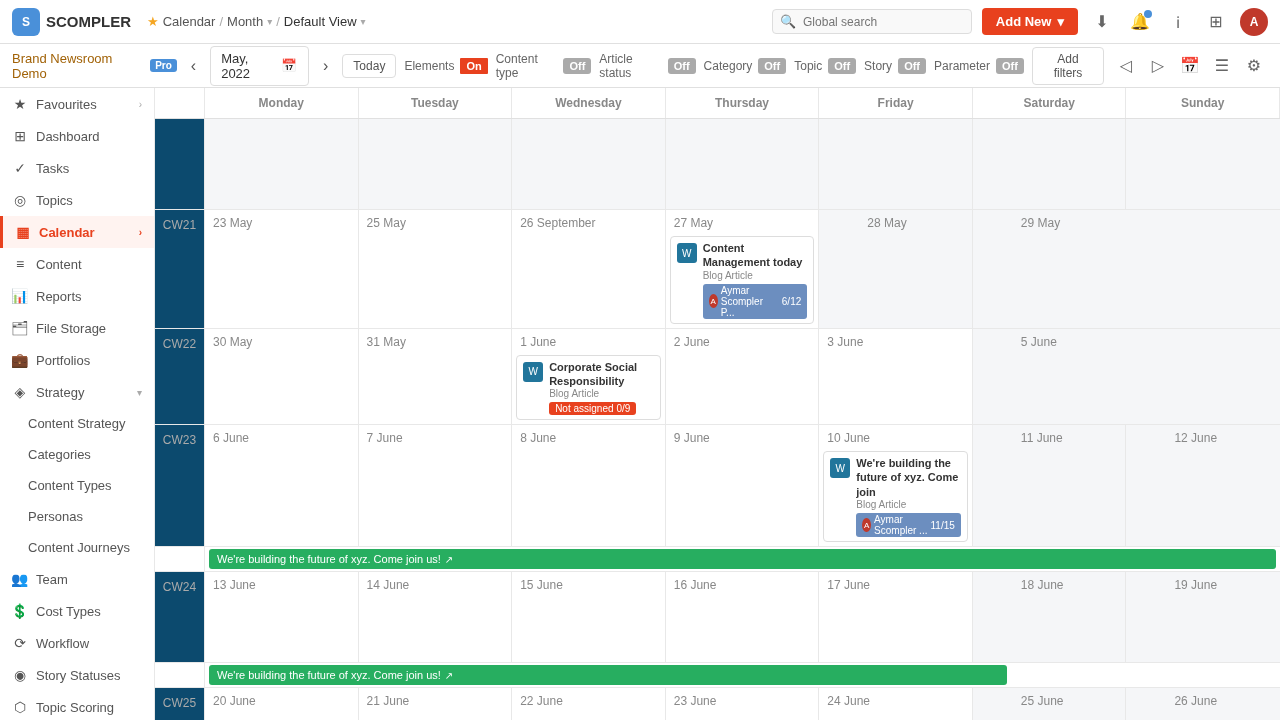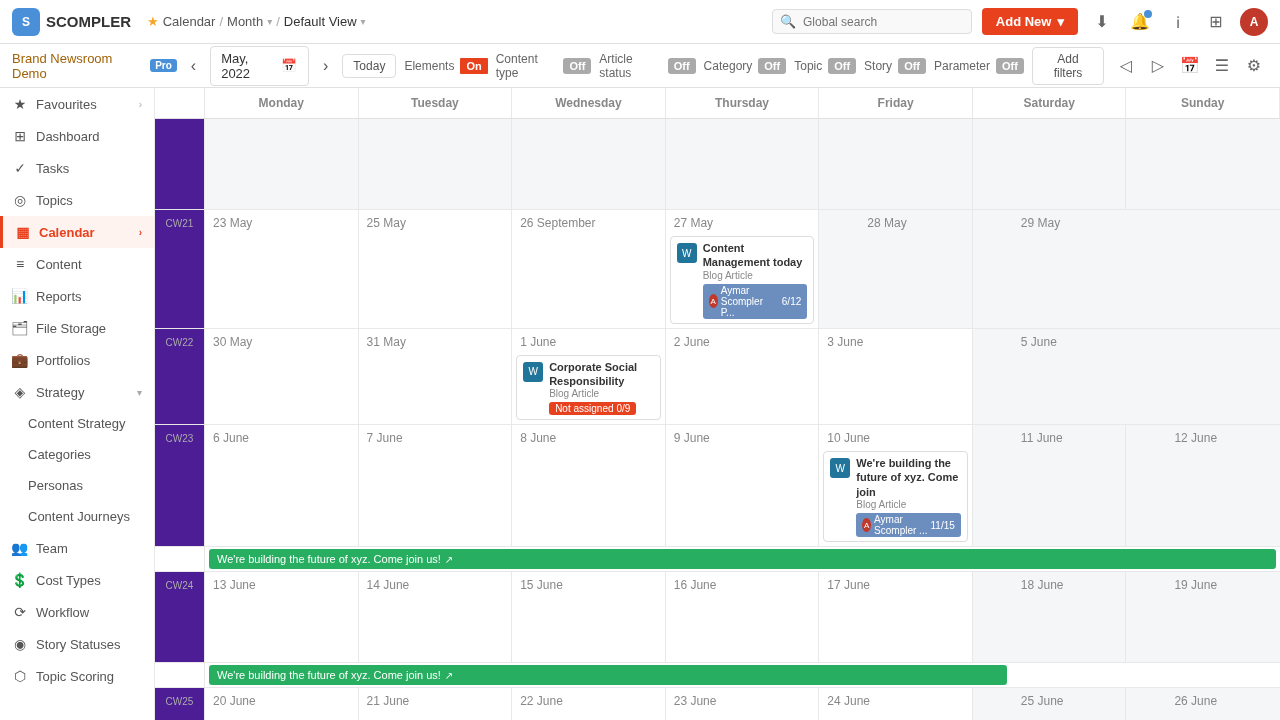--- a/index.html
+++ b/index.html
@@ -49,21 +49,21 @@
     .sidebar-arrow { margin-left: auto; font-size: 10px; color: #aaa; }
     .sidebar-sub { padding-left: 28px; }
 
     
     .calendar-area { flex: 1; overflow-y: auto; background: #f5f6f8; }
     .cal-header { display: grid; grid-template-columns: 50px repeat(7, 1fr); background: #fff; border-bottom: 1px solid #e0e0e0; position: sticky; top: 0; z-index: 10; }
     .cal-day-header { padding: 8px 10px; font-size: 12px; color: #888; font-weight: 600; text-align: center; border-right: 1px solid #e8e8e8; }
     .cal-day-header:first-child { border-right: 1px solid #e8e8e8; }
 
     .cal-row { display: grid; grid-template-columns: 50px repeat(7, 1fr); border-bottom: 1px solid #e8e8e8; }
-    .cal-week-label { font-size: 10px; color: #aaa; padding: 6px 4px; text-align: center; background: #4c1d95; border-right: 1px solid #e8e8e8; display: flex; flex-direction: column; align-items: center; justify-content: flex-start; padding-top: 8px; }
+    .cal-week-label { font-size: 12px; color: #aaa; padding: 6px 4px; text-align: center; background: #0c4a6e; border-right: 1px solid #e8e8e8; display: flex; flex-direction: column; align-items: center; justify-content: flex-start; padding-top: 8px; }
     .cal-cell { background: #fff; border-right: 1px solid #e8e8e8; min-height: 90px; padding: 4px; position: relative; vertical-align: top; }
     .cal-cell:last-child { border-right: none; }
     .cal-date { font-size: 12px; color: #888; padding: 2px 4px; }
     .event-wp { background: #fff; border: 1px solid #ddd; border-radius: 4px; padding: 4px 6px; display: flex; gap: 6px; margin-top: 4px; }
     .event-wp-icon { width: 20px; height: 20px; background: #21759b; border-radius: 3px; display: flex; align-items: center; justify-content: center; color: #fff; font-size: 10px; flex-shrink: 0; margin-top: 2px; }
     .event-wp-content { flex: 1; }
     .event-title { font-size: 11px; font-weight: 600; color: #333; line-height: 1.3; }
     .event-type { font-size: 10px; color: #888; }
     .event-badge-red { background: #e8411e; color: #fff; border-radius: 3px; padding: 1px 6px; font-size: 10px; display: inline-flex; align-items: center; gap: 3px; margin-top: 3px; }
     .event-badge-gray { background: #6c8ebf; color: #fff; border-radius: 3px; padding: 1px 6px; font-size: 10px; display: inline-flex; align-items: center; gap: 3px; margin-top: 3px; }
@@ -205,20 +205,23 @@
       <span>Strategy</span>
       <span class="sidebar-arrow">▾</span>
     </div>
     <div class="sidebar-item sidebar-sub">
       <span>Content Strategy</span>
     </div>
     <div class="sidebar-item sidebar-sub">
       <span>Categories</span>
     </div>
     <div class="sidebar-item sidebar-sub">
+      <span>Content Types</span>
+    </div>
+    <div class="sidebar-item sidebar-sub">
       <span>Personas</span>
     </div>
     <div class="sidebar-item sidebar-sub">
       <span>Content Journeys</span>
     </div>
     <div class="sidebar-item">
       <span class="si-icon">👥</span>
       <span>Team</span>
     </div>
     <div class="sidebar-item">

